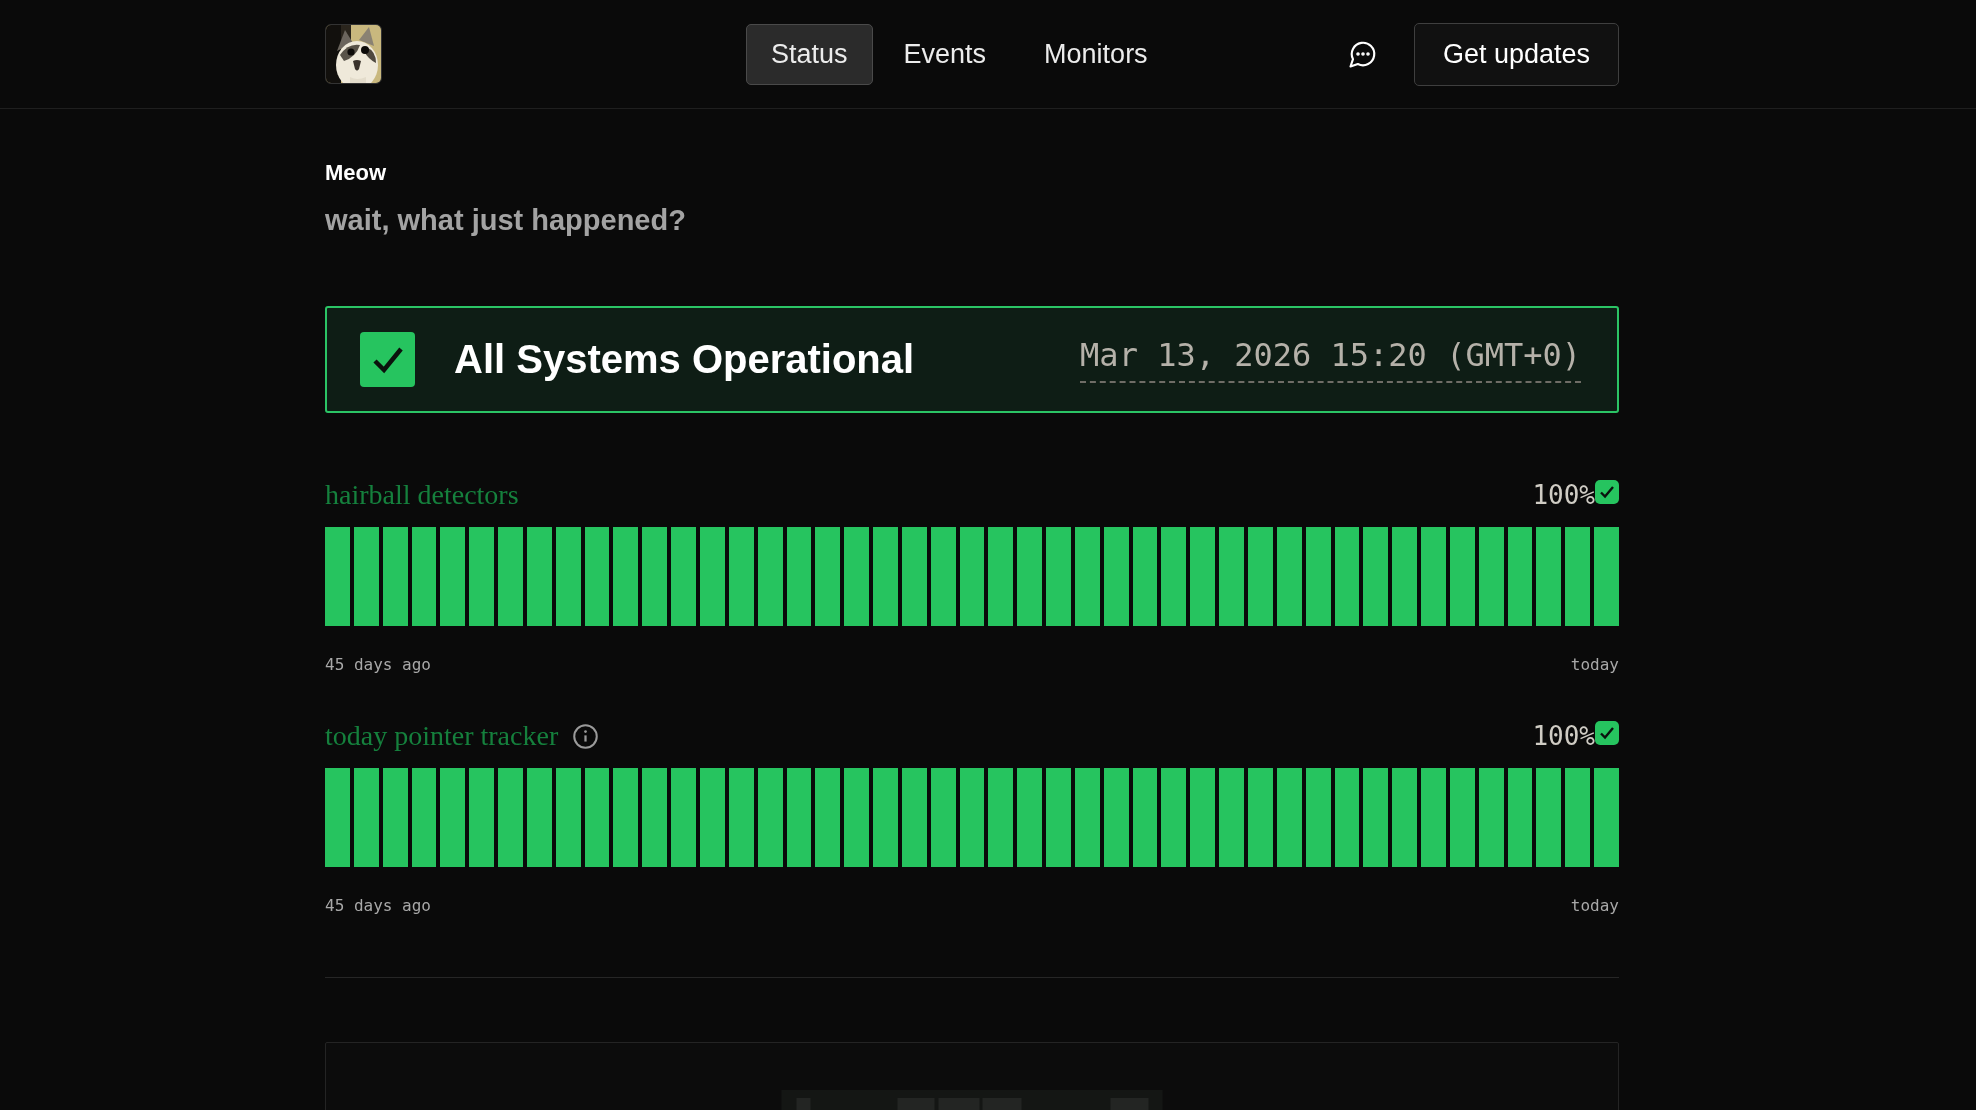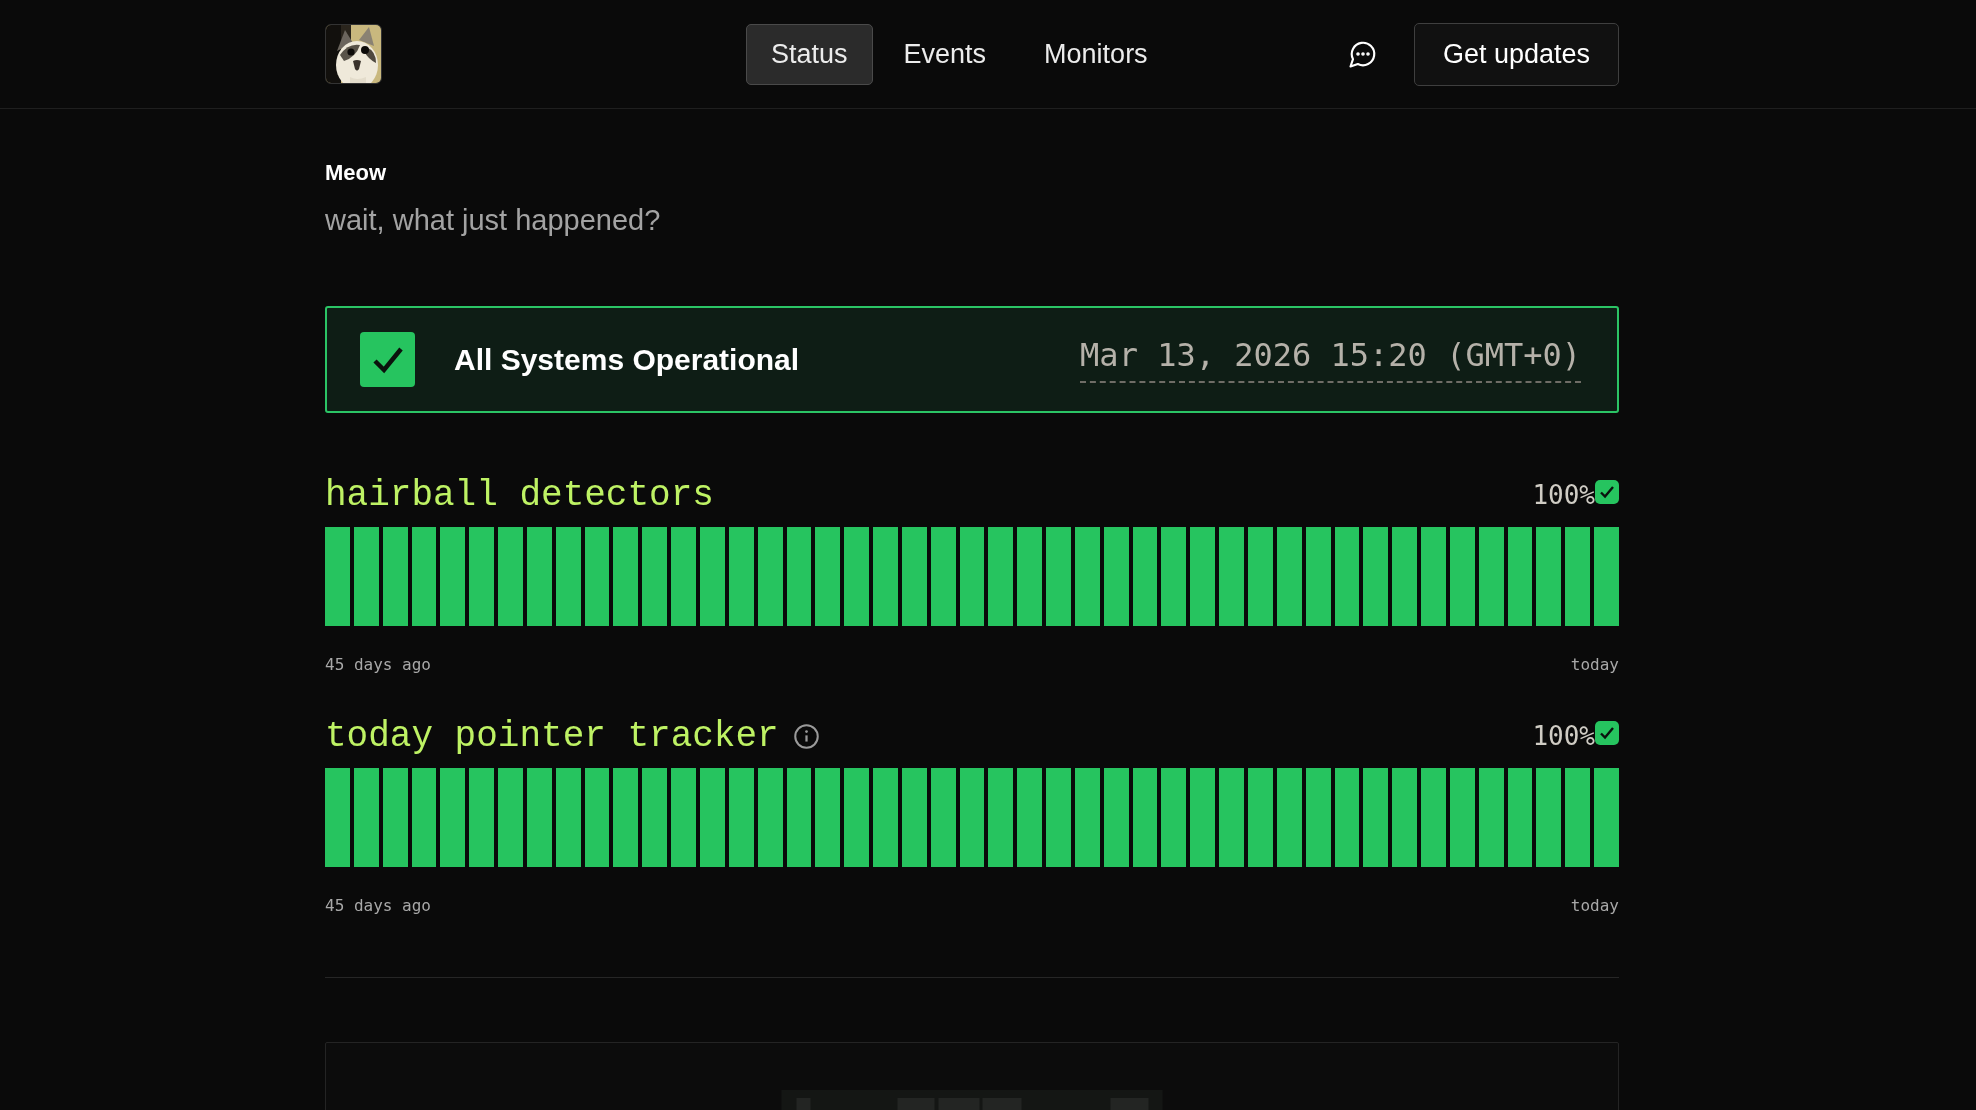--- a/index.html
+++ b/index.html
@@ -21,35 +21,35 @@
   .nav-item.plain + .nav-item.plain { margin-left:58px; }
   .nav-right { margin-left:auto; display:flex; align-items:center; gap:36px; }
   .chat-icon { width:30px; height:30px; display:block; cursor:pointer; }
   .subscribe-btn { height:63px; padding:0 28px; border:1px solid #3f3f3f; border-radius:5px;
                    background:#111; color:#fff; font-size:27px; display:flex;
                    align-items:center; cursor:pointer; font-family:"Liberation Sans",sans-serif; }
 
   
   .content { margin-left:325px; width:1294px; }
   .page-title { margin-top:44px; font-size:22px; line-height:40px; font-weight:700; color:#fff; }
-  .page-subtitle { margin-top:8px; font-size:29px; line-height:38px; color:#a3a3a3; }
+  .page-subtitle { margin-top:8px; font-size:29px; line-height:38px; color:#a3a3a3;font-weight:bold; }
 
   .banner { margin-top:67px; height:107px; border:2px solid #2bc465; border-radius:3px;
             background:#0e1d15; display:flex; align-items:center; padding:0 36px 0 33px; }
   .check-square { width:55px; height:55px; border-radius:4px; background:#26c45f;
                   display:flex; align-items:center; justify-content:center; flex:0 0 auto; }
-  .banner-title { margin-left:39px; font-size:30px; font-weight:700; color:#fff; }
+  .banner-title { margin-left:39px; font-size:40px; font-weight:700; color:#fff; }
   .banner-time { margin-left:auto; font-family:"DejaVu Sans Mono", monospace; font-size:32px;
                  color:#b5b1a9; border-bottom:2px dashed #6e6d66; padding-bottom:7px;
                  cursor:default; }
 
   .monitor { margin-top:62px; }
   .monitor.second { margin-top:36px; }
   .monitor-head { display:flex; align-items:center; height:40px; }
-  .monitor-name { font-family:Liberation Mono, monospace; font-size:36px; color:#bef264; }
+  .monitor-name { font-family:Liberation Serif, serif; font-size:28px; color:#15803d; }
   .info-icon { width:27px; height:27px; margin-left:14px; display:block; cursor:pointer; }
   .monitor-stat { margin-left:auto; display:flex; align-items:flex-start; }
   .uptime { font-family:"DejaVu Sans Mono", monospace; font-size:26px; color:#cfccc4; }
   .mini-check { width:24px; height:24px; border-radius:5px; background:#26c45f;
                 display:flex; align-items:center; justify-content:center; }
   .bars { margin-top:12px; height:99px; display:flex; gap:4px; }
   .bars .bar { flex:1 1 0; background:#26c45f; }
   .monitor-foot { display:flex; justify-content:space-between; margin-top:24px;
                   font-family:"DejaVu Sans Mono", monospace; font-size:16px;
                   line-height:30px; color:#a8a8a8; }

